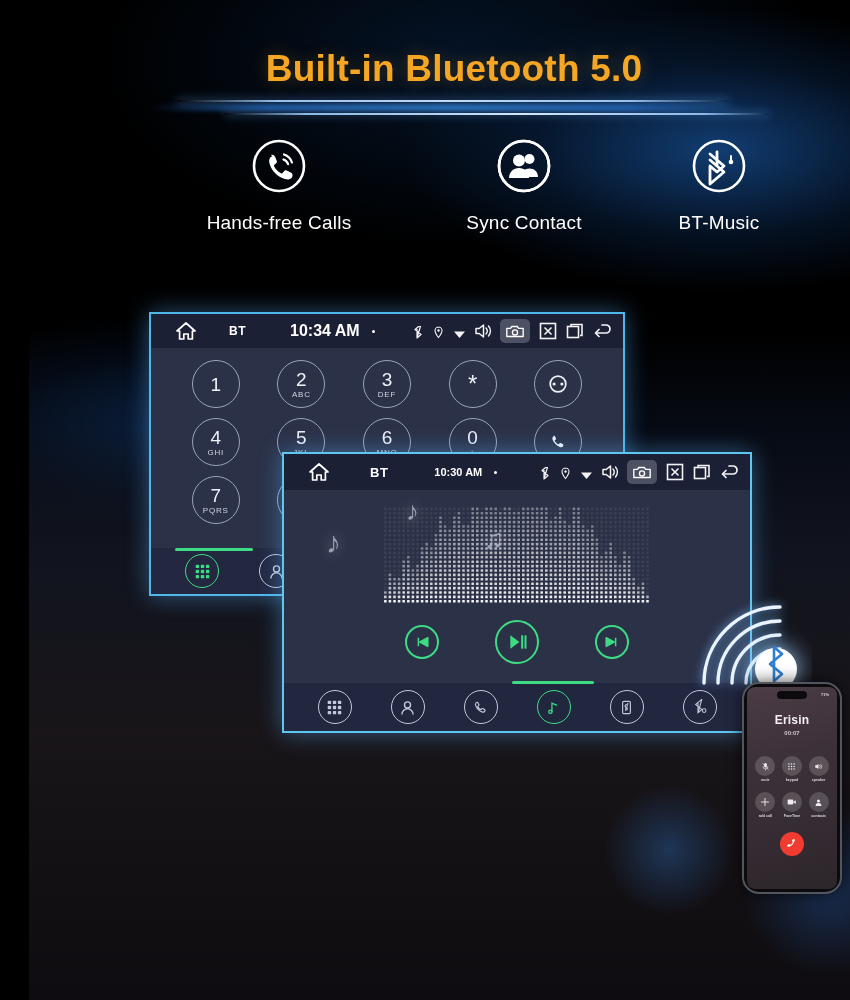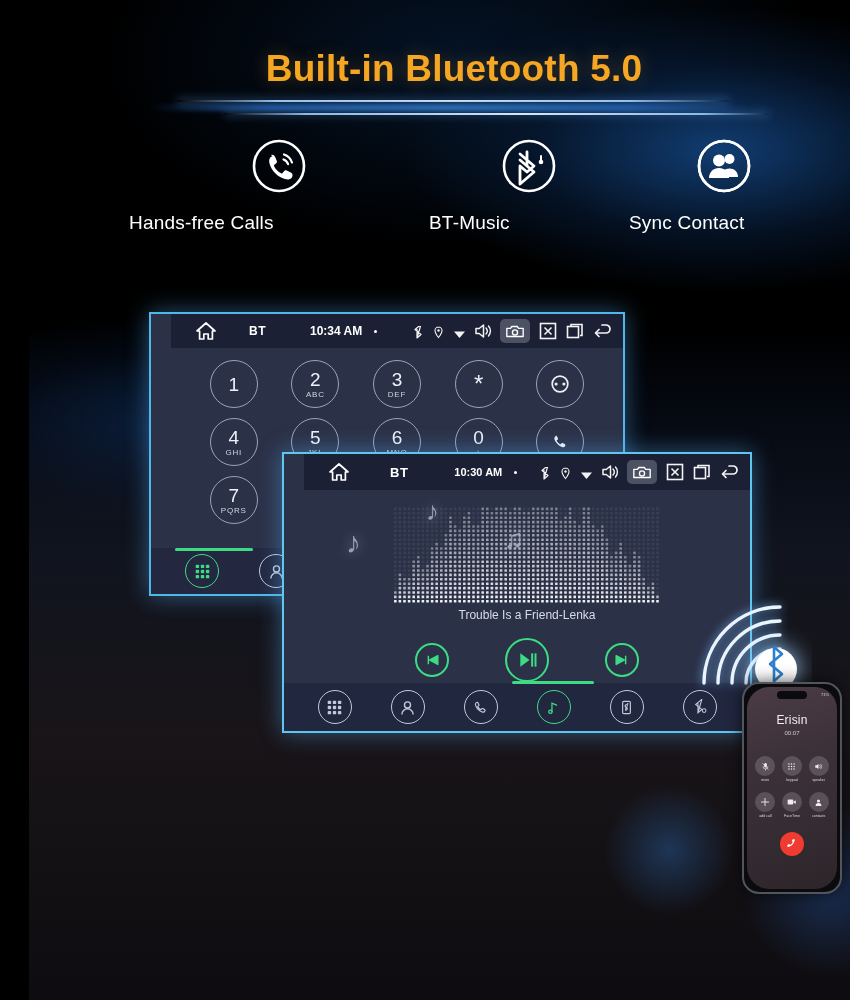--- a/index.html
+++ b/index.html
@@ -46,46 +46,45 @@
     background:linear-gradient(90deg, rgba(20,60,130,0), rgba(33,99,180,.85) 20%, rgba(44,120,200,.9) 50%, rgba(33,99,180,.85) 80%, rgba(20,60,130,0));
     filter:blur(2px);
   }
   .divider .l3 {
     position:absolute; left:195px; top:17px; width:545px; height:2px;
     background:linear-gradient(90deg, rgba(60,120,200,0), #8bb9e6 15%, #d4e7fa 55%, #8bb9e6 88%, rgba(60,120,200,0));
     box-shadow:0 0 8px rgba(110,175,255,.7);
   }
 
   .features { position:absolute; left:0; top:138px; width:850px; display:flex; }
-  .feature { flex:1; text-align:left; }
+  .feature { flex:1; text-align:center; }
   .feature .ic { width:56px; height:56px; margin:0 auto 18px; }
   .feature .lbl { color:#fff; font-size:19px; letter-spacing:.2px; }
   .f1 { flex:0 0 300px; margin-left:100px; }
   .f2 { flex:0 0 190px; }
   .f3 { flex:0 0 200px; }
 
   
   .hu {
     position:absolute; background:#2b3147;
     box-shadow:0 0 22px rgba(90,180,255,.45);
     overflow:hidden;
-    padding-left:20px;
   }
   .hu.s1 { left:120px; top:312px; width:476px; height:284px; border:2px solid #4fb8e8; }
   .hu.s2 { left:253px; top:452px; width:470px; height:281px; border:2px solid #5ec6ef; }
 
   .statusbar {
     height:34px; background:#1b2034; display:flex; align-items:center;
     padding:0 10px; color:#fff; position:relative;
   }
   .s2 .statusbar { height:36px; }
   .sb-home { width:22px; height:20px; margin-left:14px; }
   .sb-bt { margin-left:32px; font-size:12px; font-weight:bold; letter-spacing:.5px; }
   .s2 .sb-bt { margin-left:40px; font-size:13px; }
-  .sb-clock { margin-left:44px; font-size:12px; font-weight:bold; }
+  .sb-clock { margin-left:44px; font-size:16px; font-weight:bold; }
   .s2 .sb-clock { margin-left:46px; font-size:11px; }
   .sb-dot { width:3px; height:3px; border-radius:50%; background:#fff; margin-left:12px; }
   .sb-sys { margin-left:auto; display:flex; align-items:center; gap:9px; padding-right:2px; }
   .sb-ic { width:18px; height:18px; opacity:.95; }
   .sb-ic.sm { width:11px; height:13px; }
   .sb-cam { width:30px; height:24px; background:#4c5164; border-radius:5px; display:flex; align-items:center; justify-content:center; }
 
   .dialfield {
     margin:12px auto 0; width:372px; height:30px; border:1.5px solid #aeb6cc;
     border-radius:16px; display:flex; align-items:center; justify-content:center;
@@ -127,22 +126,23 @@
   
   .bt-badge { position:absolute; left:663px; top:595px; width:120px; height:105px; pointer-events:none; }
 
   
   .phone {
     position:absolute; left:713px; top:682px; width:100px; height:212px;
     background:#0b0b0d; border-radius:17px; border:2px solid #52555e;
     box-shadow:0 0 16px rgba(0,0,0,.7); overflow:hidden;
   }
   .phone-screen {
-    position:absolute; inset:3px; border-radius:22px; overflow:hidden;
+    position:absolute; inset:3px; border-radius:8px; overflow:hidden;
     background:linear-gradient(165deg,#4b3c45 0%,#3d3139 35%,#352c33 70%,#2c2529 100%);
+    font-weight:bold;
   }
   .notch { position:absolute; left:50%; transform:translateX(-50%); top:4px; width:30px; height:8px; background:#0b0b0d; border-radius:6px; z-index:3; }
   .ph-status { display:flex; align-items:center; justify-content:space-between; padding:5px 8px 0; font-size:4px; color:#d9d5d8; }
   .ph-name { text-align:center; color:#f2eef1; font-size:12px; margin-top:16px; letter-spacing:.2px; }
   .ph-timer { text-align:center; color:#cdc6cb; font-size:6px; margin-top:3px; }
   .ph-grid { margin:20px auto 0; width:76px; display:grid; grid-template-columns:repeat(3,1fr); gap:10px 4px; }
   .ph-cell { text-align:center; }
   .ph-btn { width:20px; height:20px; border-radius:50%; background:rgba(255,255,255,.17); margin:0 auto; display:flex; align-items:center; justify-content:center; }
   .ph-lbl { font-size:3.6px; color:#ddd7dc; margin-top:2px; }
   .ph-end { width:24px; height:24px; border-radius:50%; background:#ef3b30; margin:14px auto 0; display:flex; align-items:center; justify-content:center; }
@@ -183,44 +183,44 @@
         <svg viewBox="0 0 56 56" width="56" height="56">
           <circle cx="28" cy="28" r="25" fill="none" stroke="#fff" stroke-width="2.6"></circle>
           <path d="M20 17c2.4-.6 3.6.6 4.4 2.6l1.3 3.1c.5 1.2.2 2.1-.8 2.9l-1.5 1.2c-.5.4-.6.9-.3 1.5 1.5 3.1 3.9 5.5 7 7 .6.3 1.1.2 1.5-.3l1.2-1.6c.8-1 1.7-1.3 2.9-.8l3.1 1.3c2 .8 3.2 2 2.6 4.4-.4 1.7-1.9 2.9-3.9 3.2-1 .1-2.2 0-3.6-.4-7.3-2.1-13.2-8-15.3-15.3-.4-1.4-.5-2.6-.4-3.6.3-2 1.5-3.5 3.2-3.9z" fill="#fff"></path>
           <path d="M33 16.5a12.5 12.5 0 0 1 8 8" fill="none" stroke="#fff" stroke-width="2.2" stroke-linecap="round"></path>
           <path d="M32.5 21.5a7.5 7.5 0 0 1 4.6 4.6" fill="none" stroke="#fff" stroke-width="2.2" stroke-linecap="round"></path>
         </svg>
       </div>
       <div class="lbl">Hands-free Calls</div>
     </div>
 
-    <div class="feature f3">
-      <div class="ic">
-        <svg viewBox="0 0 56 56" width="56" height="56">
-          <circle cx="28" cy="28" r="25" fill="none" stroke="#fff" stroke-width="2.6"></circle>
-          <path d="M26 14v14l-7-6m7 6 7 6-14 12V28l7 6 7-6-14-12" fill="none" stroke="#fff" stroke-width="2.8" stroke-linejoin="round" stroke-linecap="round"></path>
-          <circle cx="40" cy="24" r="2.3" fill="#fff"></circle>
-          <path d="M40 24v-6" stroke="#fff" stroke-width="2" stroke-linecap="round"></path>
-        </svg>
-      </div>
-      <div class="lbl">BT-Music</div>
-    </div>
-
     <div class="feature f2">
       <div class="ic">
         <svg viewBox="0 0 56 56" width="56" height="56">
           <circle cx="28" cy="28" r="25" fill="none" stroke="#fff" stroke-width="2.6"></circle>
           <circle cx="33.5" cy="21" r="5" fill="#fff"></circle>
           <path d="M25 39c0-5.2 3.8-8.6 8.5-8.6S42 33.8 42 39z" fill="#fff"></path>
           <circle cx="23" cy="22.5" r="6" fill="#fff"></circle>
           <path d="M13 40c0-6 4.5-10 10-10s10 4 10 10z" fill="#fff"></path>
           <circle cx="28" cy="28" r="25" fill="none" stroke="#fff" stroke-width="2.6"></circle>
         </svg>
       </div>
       <div class="lbl">Sync Contact</div>
+    </div>
+
+    <div class="feature f3">
+      <div class="ic">
+        <svg viewBox="0 0 56 56" width="56" height="56">
+          <circle cx="28" cy="28" r="25" fill="none" stroke="#fff" stroke-width="2.6"></circle>
+          <path d="M26 14v14l-7-6m7 6 7 6-14 12V28l7 6 7-6-14-12" fill="none" stroke="#fff" stroke-width="2.8" stroke-linejoin="round" stroke-linecap="round"></path>
+          <circle cx="40" cy="24" r="2.3" fill="#fff"></circle>
+          <path d="M40 24v-6" stroke="#fff" stroke-width="2" stroke-linecap="round"></path>
+        </svg>
+      </div>
+      <div class="lbl">BT-Music</div>
     </div>
   </div>
 
   <div class="hu s1">
 
     <div class="statusbar">
       <span class="sb-home">
         <svg viewBox="0 0 22 20" width="22" height="20">
             <path d="M11 2 2 10h2.6v8h4.2v-5h4.4v5h4.2v-8H20z" fill="none" stroke="#fff" stroke-width="1.7" stroke-linejoin="round"></path>
           </svg>
@@ -1741,21 +1741,20 @@
             <rect x="264.2" y="12.4" width="2.6" height="2.6" rx="0.5" opacity="0.07"></rect>
             <rect x="264.2" y="8.0" width="2.6" height="2.6" rx="0.5" opacity="0.07"></rect>
             <rect x="264.2" y="3.6" width="2.6" height="2.6" rx="0.5" opacity="0.07"></rect>
           </g>
       </svg>
       <span class="note" style="left:42px; top:32px; font-size:30px;">♪</span>
       <span class="note" style="left:122px; top:2px; font-size:26px;">♪</span>
       <span class="note" style="left:200px; top:30px; font-size:27px;">♫</span>
     </div>
 
-    <div class="track">Trouble Is a Friend-Lenka</div>
 
     <div class="controls">
       <div class="ctl sm">
         <svg viewBox="0 0 22 22" width="16" height="16">
             <path d="M6 5v12M19 5l-11 6 11 6z" fill="#3ddc84" stroke="#3ddc84" stroke-width="2" stroke-linejoin="round"></path>
           </svg>
       </div>
       <div class="ctl lg">
         <svg viewBox="0 0 24 24" width="20" height="20">
             <path d="M4 4l11 8-11 8z" fill="#3ddc84"></path>

